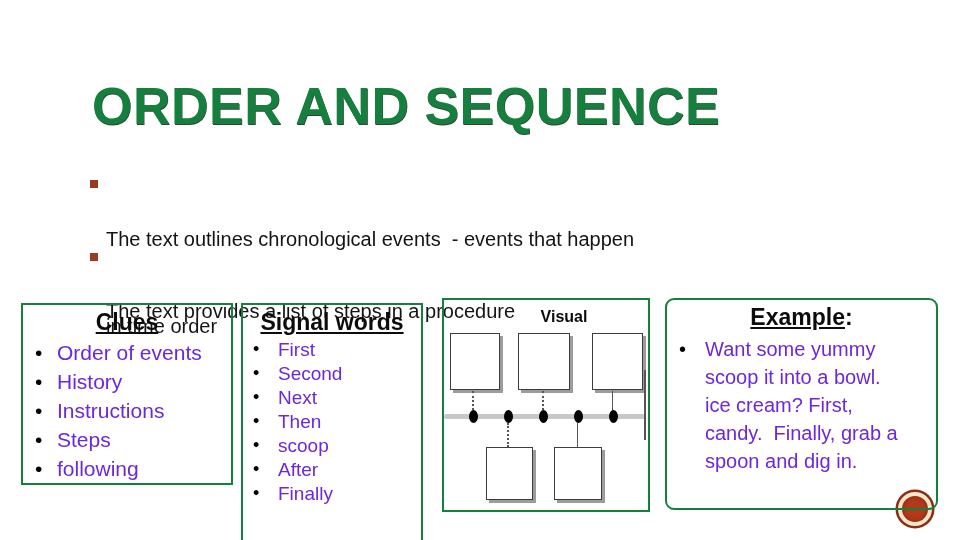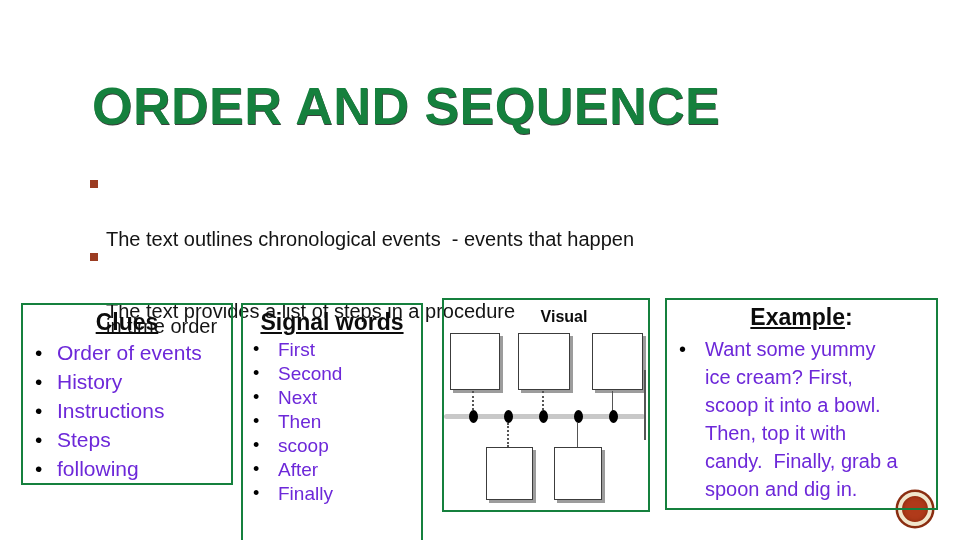--- a/index.html
+++ b/index.html
@@ -31,21 +31,21 @@
   .it2{top:239px;}
 
   
   .box{
     position:absolute;border:2px solid #15803d;background:transparent;
     box-sizing:border-box;z-index:2;
   }
   .box-clues{left:21px;top:303px;width:212px;height:182px;}
   .box-signal{left:241px;top:303px;width:182px;height:261px;}
   .box-visual{left:442px;top:298px;width:208px;height:214px;}
-  .box-example{left:665px;top:298px;width:273px;height:212px;}
+  .box-example{left:665px;top:298px;width:273px;height:212px;border-radius:9px;}
 
   .box-head{
     text-align:center;font-weight:bold;margin:3px 0 2px 0;
     font-size:23px;line-height:28px;color:#0c0c0c;
   }
   .box-head .u{text-decoration:underline;}
   .box-visual .box-head{font-size:16px;padding-left:36px;}
 
   .blist{margin:2px 0 0 0;padding:0;list-style:none;}
   .brow{display:flex;align-items:flex-start;}
@@ -194,23 +194,22 @@
       <div class="tl-vline"></div>
     </div>
   </div>
 
   <div class="box box-example">
     <div class="box-head"><span class="u">Example</span><span>:</span></div>
     <div class="brow">
       <span class="bdot">•</span>
       <div>
         <div class="btxt">Want some yummy</div>
+        <div class="btxt">scoop it into a bowl.</div>
         <div class="btxt">ice cream? First,</div>
-        <div class="btxt">scoop it into a bowl.</div>
-        <div class="btxt">Then, top it with</div>
         <div class="btxt">candy.  Finally, grab a</div>
         <div class="btxt">spoon and dig in.</div>
       </div>
     </div>
   </div>
 
   <div class="stamp"></div>
 
 </div>
 

